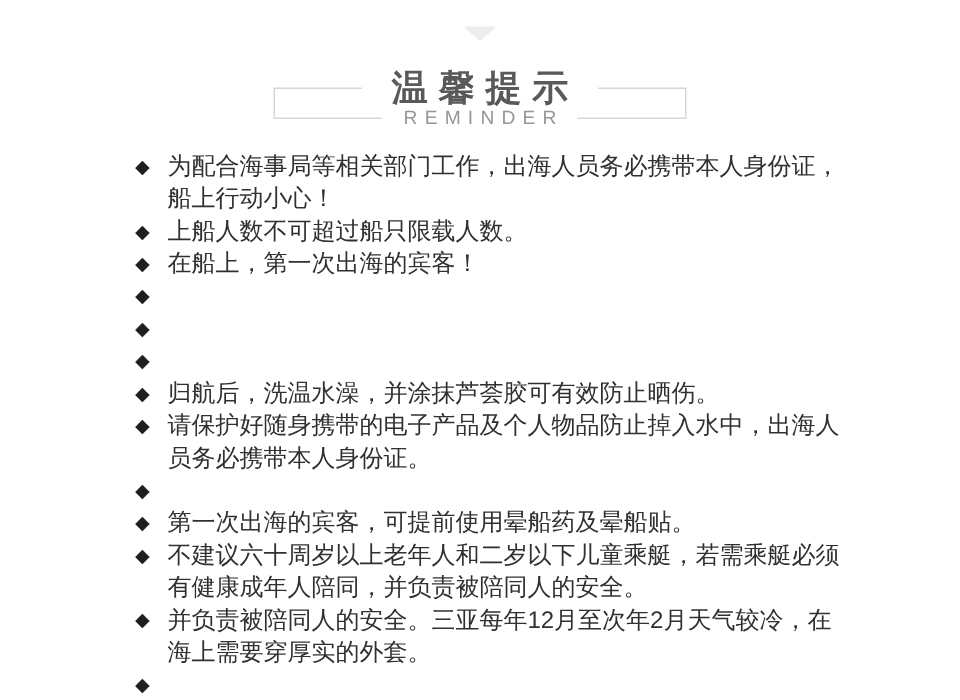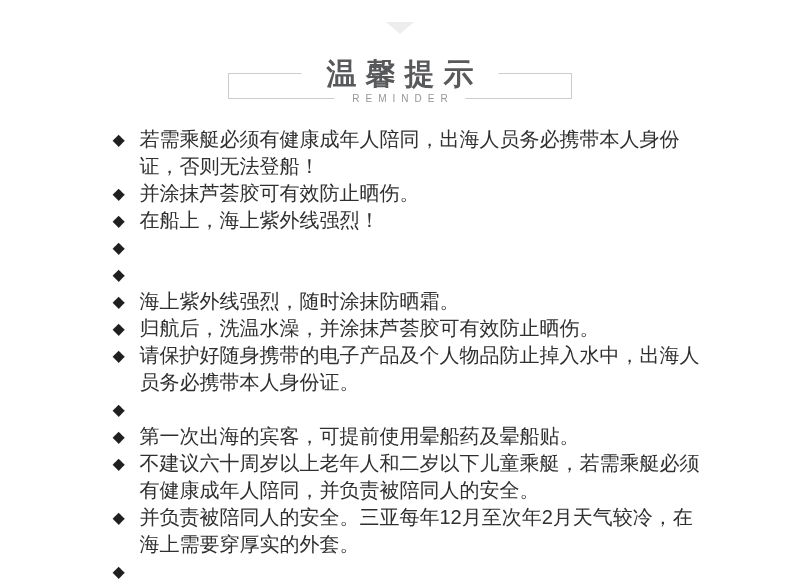--- a/index.html
+++ b/index.html
@@ -54,21 +54,21 @@
     color: var(--title-text);
     white-space: nowrap;
   }
   .title-en {
     position: absolute;
     bottom: -9px;
     left: 50%;
     transform: translateX(-50%);
     background: var(--background);
     padding: 0 12px;
-    font-size: 10px;
+    font-size: 16px;
     line-height: 17px;
     letter-spacing: 6px;
     text-indent: 6px;
     color: var(--subtitle-text);
     white-space: nowrap;
   }
   
   .tips {
     list-style: none;
     margin: 27px 0 0 0;
@@ -103,39 +103,38 @@
   <div class="triangle"></div>
 
   <div class="title-box">
     <div class="title-cn">温馨提示</div>
     <div class="title-en">REMINDER</div>
   </div>
 
   <ul class="tips">
     <li class="tip">
       <span class="diamond">◆</span>
-      <span class="tip-text">若需乘艇必须有健康成年人陪同，出海人员务必携带本人身份证，否则无法登船！</span>
+      <span class="tip-text">为配合海事局等相关部门工作，出海人员务必携带本人身份证，船上行动小心！</span>
     </li>
     <li class="tip">
       <span class="diamond">◆</span>
-      <span class="tip-text">并涂抹芦荟胶可有效防止晒伤。</span>
+      <span class="tip-text">上船人数不可超过船只限载人数。</span>
     </li>
     <li class="tip">
       <span class="diamond">◆</span>
-      <span class="tip-text">在船上，海上紫外线强烈！</span>
+      <span class="tip-text">在船上，第一次出海的宾客！</span>
     </li>
     <li class="tip">
       <span class="diamond">◆</span>
     </li>
     <li class="tip">
       <span class="diamond">◆</span>
     </li>
     <li class="tip">
       <span class="diamond">◆</span>
-      <span class="tip-text">海上紫外线强烈，随时涂抹防晒霜。</span>
     </li>
     <li class="tip">
       <span class="diamond">◆</span>
       <span class="tip-text">归航后，洗温水澡，并涂抹芦荟胶可有效防止晒伤。</span>
     </li>
     <li class="tip">
       <span class="diamond">◆</span>
       <span class="tip-text">请保护好随身携带的电子产品及个人物品防止掉入水中，出海人员务必携带本人身份证。</span>
     </li>
     <li class="tip">

